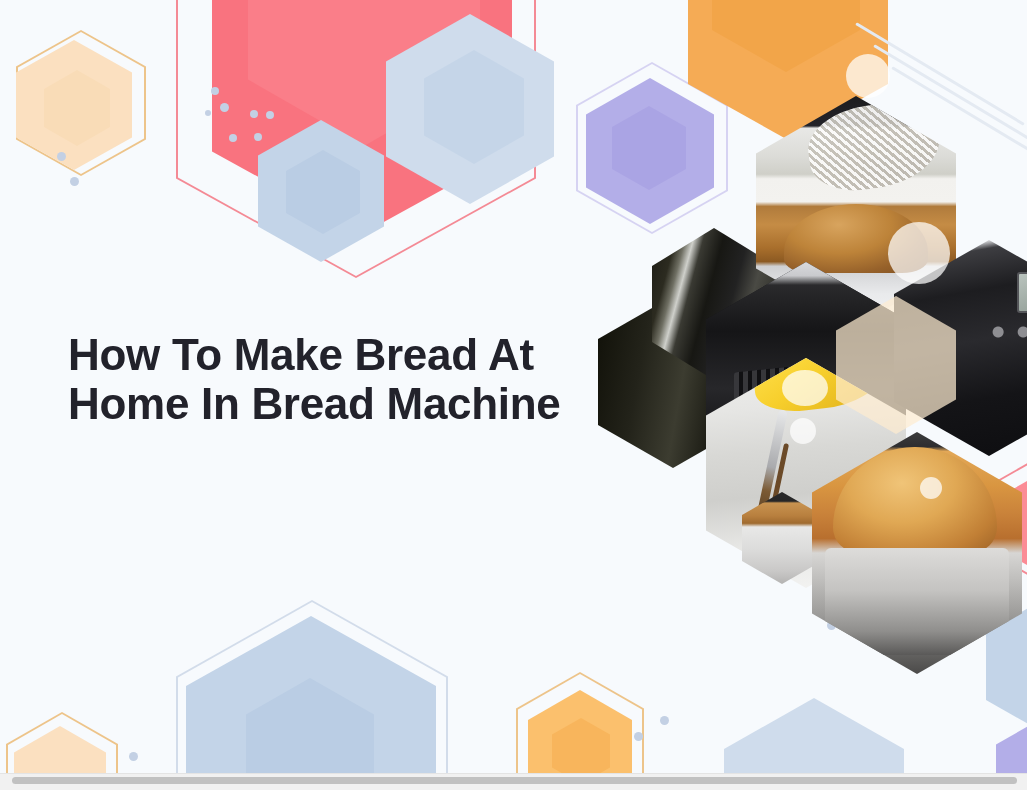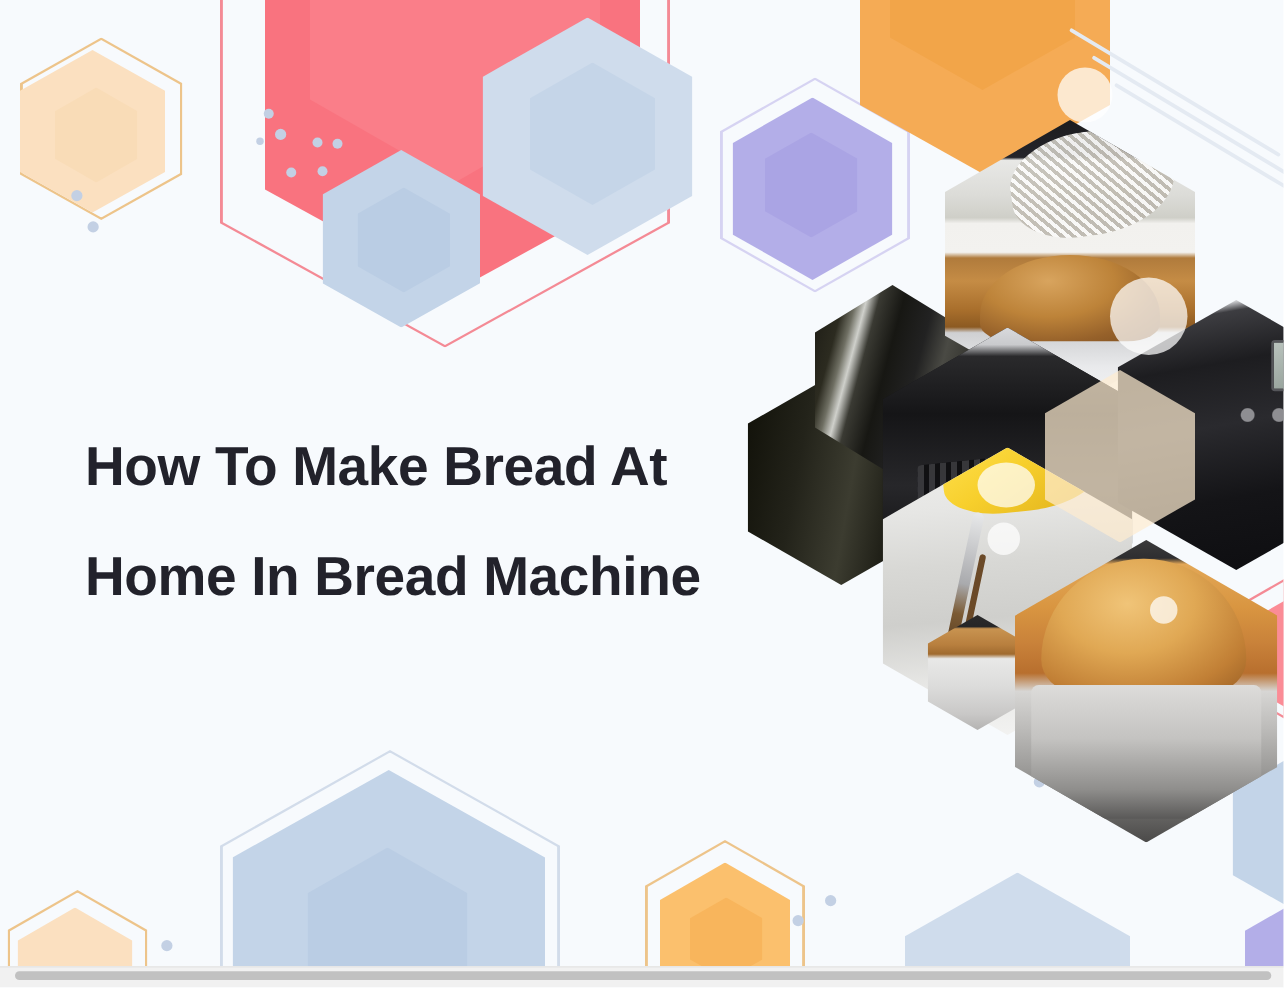--- a/index.html
+++ b/index.html
@@ -68,21 +68,21 @@
 
   
   .headline {
     position: absolute;
     left: 68px;
     top: 330px;
     width: 580px;
     margin: 0;
     font-family: "Liberation Sans", sans-serif;
     font-size: 44px;
-    line-height: 88px;
+    line-height: 49px;
     font-weight: 700;
     letter-spacing: -0.3px;
     color: #22222b;
     z-index: 40;
     white-space: pre-line;
   }
 
   
   .collage {
     position: absolute;

